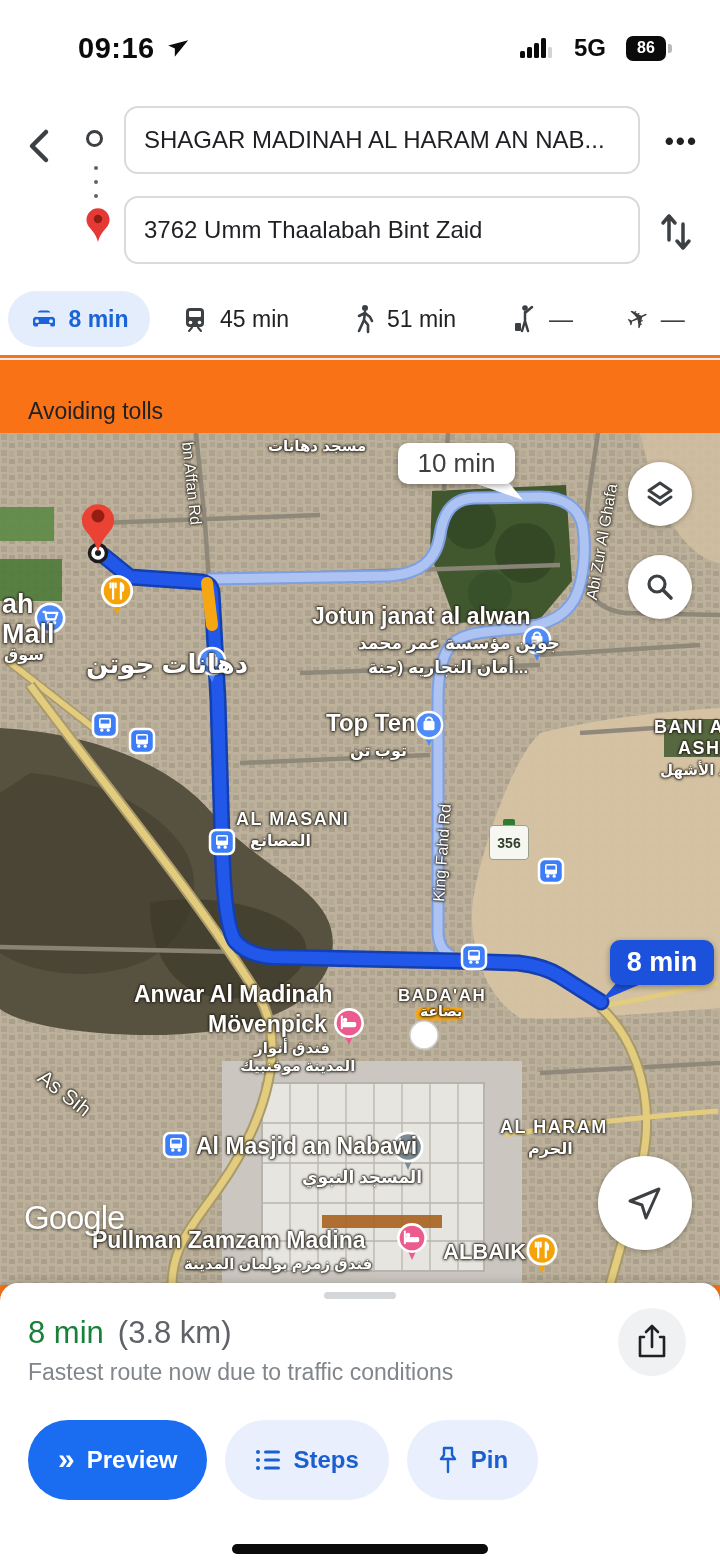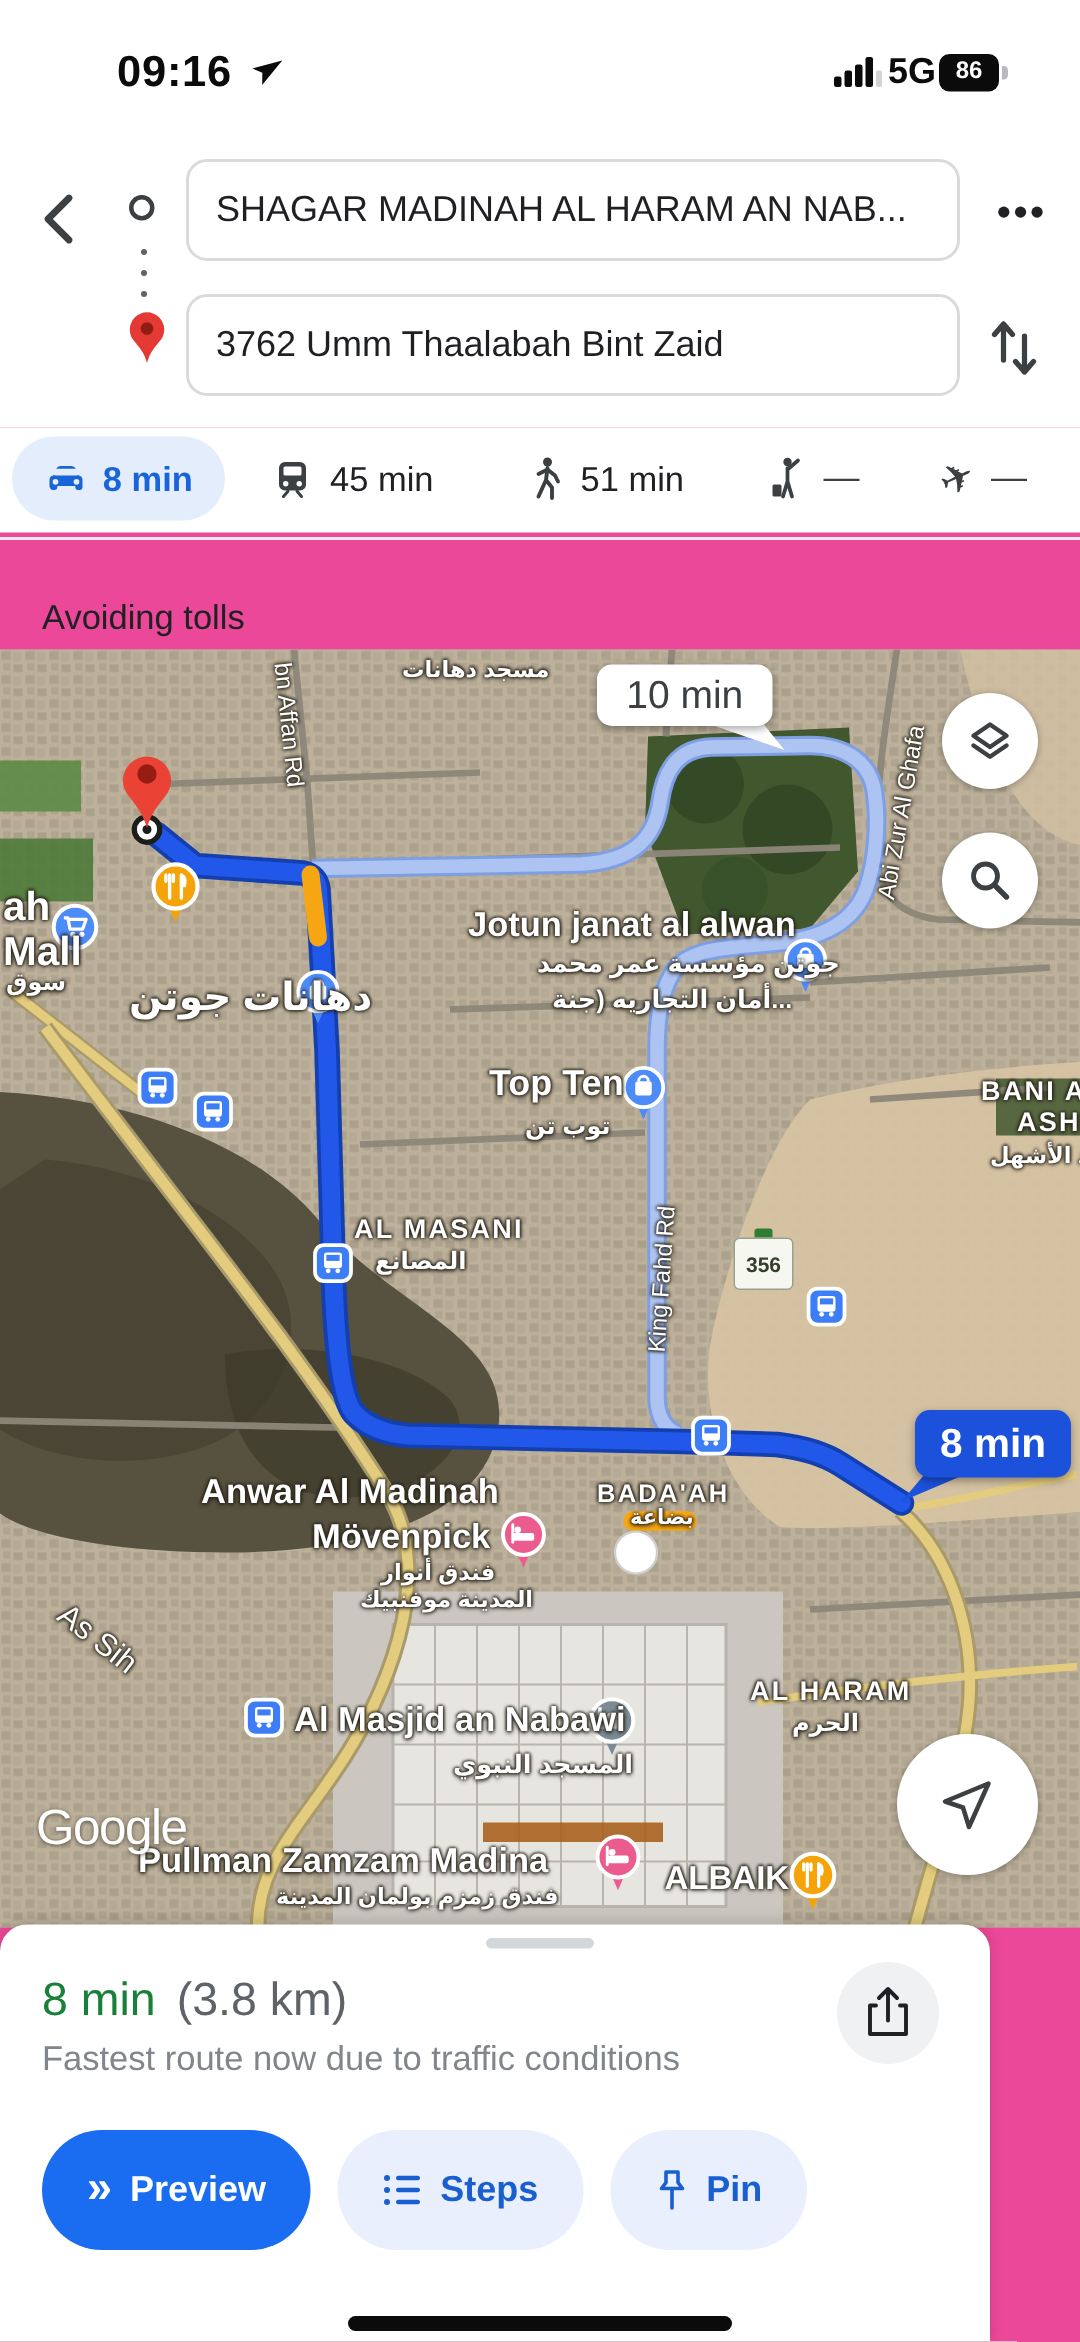--- a/index.html
+++ b/index.html
@@ -1,23 +1,23 @@
 <!DOCTYPE html>
 <html><head>
 <meta charset="utf-8">
 <style>
   html,body{margin:0;padding:0;background:#e8e8e8;}
   *{box-sizing:border-box;font-family:"Liberation Sans","DejaVu Sans",sans-serif;}
-  #phone{position:relative;width:720px;height:1561px;background:#ec4899;overflow:hidden;margin:0 auto;}
+  #phone{position:relative;width:720px;height:1561px;background:#f97316;overflow:hidden;margin:0 auto;}
 
   
   .statusbar{position:absolute;top:0;left:0;width:720px;height:90px;background:#fff;}
   .sb-time{position:absolute;left:78px;top:32px;font-size:29px;font-weight:700;color:#0b0b0b;letter-spacing:.5px;}
   .sb-loc{position:absolute;left:166px;top:36px;}
-  .sb-right{position:absolute;right:48px;top:34px;display:flex;align-items:center;gap:2px;}
+  .sb-right{position:absolute;right:48px;top:34px;display:flex;align-items:center;gap:20px;}
   .sb-5g{font-size:24px;font-weight:600;color:#0b0b0b;}
   .battery{position:relative;width:46px;height:25px;}
   .batt-body{position:absolute;left:0;top:0;width:40px;height:25px;background:#0b0b0b;border-radius:7px;color:#fff;
     font-size:16px;font-weight:700;display:flex;align-items:center;justify-content:center;}
   .batt-nub{position:absolute;right:0;top:8px;width:4px;height:9px;background:#b9b9bd;border-radius:0 3px 3px 0;}
 
   
   .header{position:absolute;top:90px;left:0;width:720px;height:195px;background:#fff;}
   .back-btn{position:absolute;left:22px;top:36px;width:40px;height:40px;}
   .origin-dot{position:absolute;left:86px;top:40px;width:17px;height:17px;border:3px solid #3c4043;border-radius:50%;}
@@ -56,21 +56,21 @@
   .mapbtn.search{left:628px;top:122px;width:64px;height:64px;}
   .mapbtn.navigate{left:598px;top:723px;width:94px;height:94px;}
   .shield{position:absolute;left:489px;top:386px;width:40px;text-align:center;}
   .shield .tab{width:12px;height:6px;background:#2e7d32;margin:0 auto;border-radius:2px 2px 0 0;}
   .shield .body{width:40px;height:35px;background:#f7f7f2;border:1px solid #9aa08e;border-radius:4px;
     font-size:14px;font-weight:700;color:#33402e;display:flex;align-items:center;justify-content:center;}
   .glogo{position:absolute;left:24px;top:766px;color:#fff;font-size:33px;font-weight:500;letter-spacing:-1px;
     text-shadow:0 1px 3px rgba(60,55,45,.8);}
 
   
-  .sheet{position:absolute;top:1283px;left:0;width:660px;height:278px;background:#fff;border-radius:18px 18px 0 0;
+  .sheet{position:absolute;top:1283px;left:0;width:720px;height:278px;background:#fff;border-radius:18px 18px 0 0;
     box-shadow:0 -2px 10px rgba(0,0,0,.15);}
   .handle{position:absolute;top:9px;left:324px;width:72px;height:7px;border-radius:4px;background:#d4d7da;}
   .duration-row{position:absolute;top:32px;left:28px;font-size:31px;}
   .dur{color:#188038;}
   .dist{color:#5f6368;margin-left:14px;}
   .note{position:absolute;top:76px;left:28px;font-size:23px;color:#80868b;}
   .share-btn{position:absolute;right:34px;top:25px;width:68px;height:68px;border-radius:50%;background:#f0f1f3;
     display:flex;align-items:center;justify-content:center;}
   .btnrow{position:absolute;top:137px;left:28px;display:flex;gap:18px;}
   .pill{height:80px;border-radius:40px;display:flex;align-items:center;justify-content:center;gap:12px;

